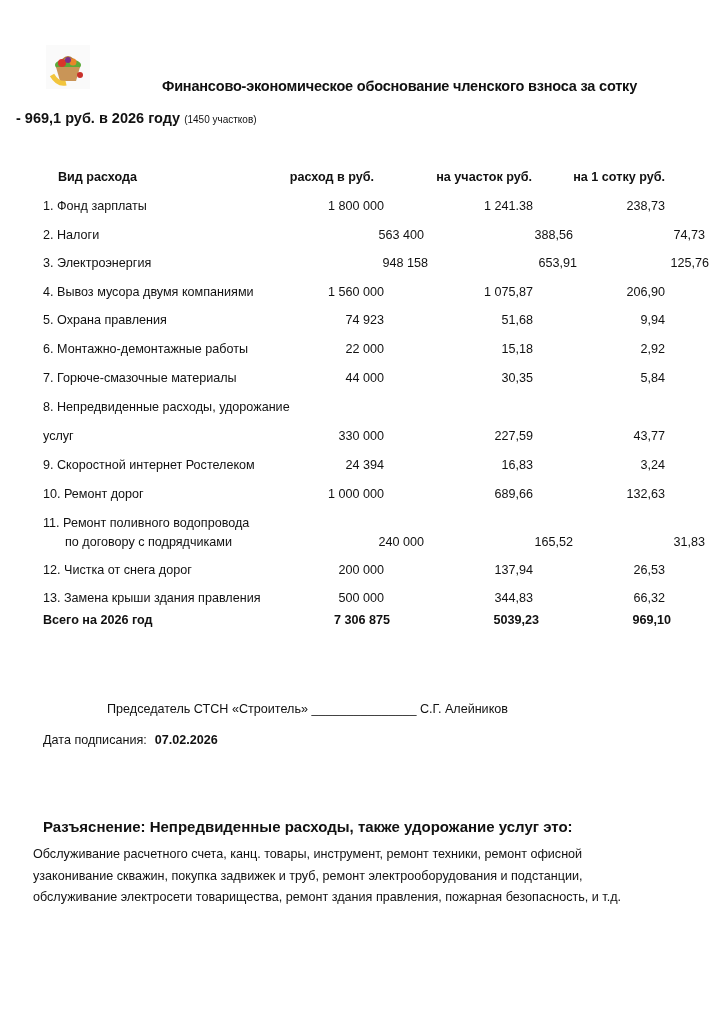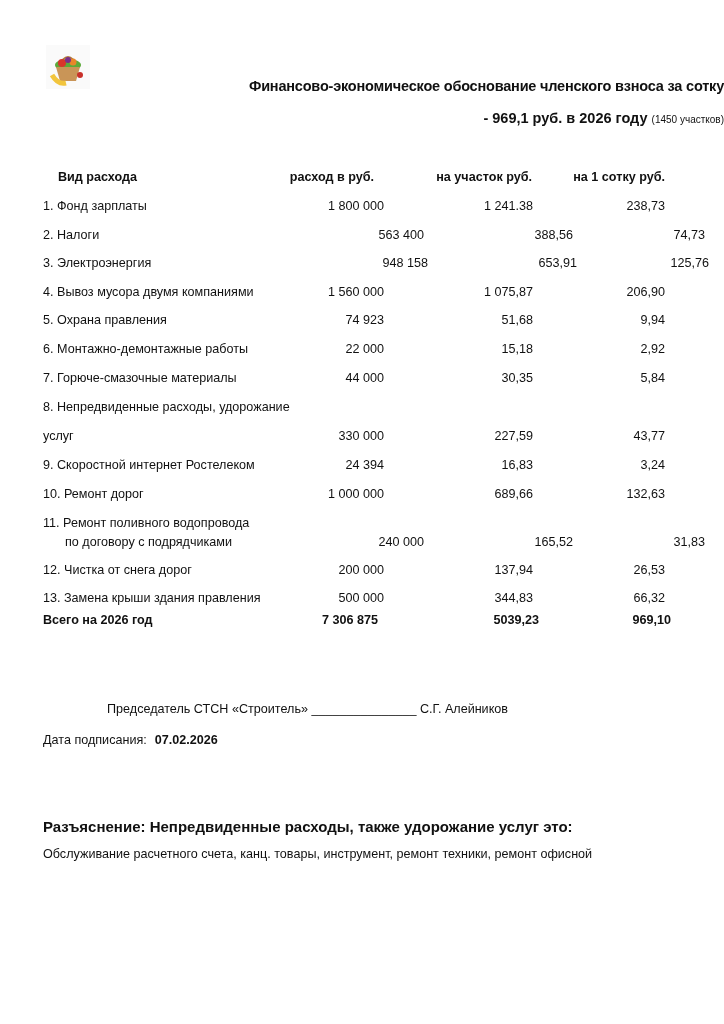--- a/index.html
+++ b/index.html
@@ -1,41 +1,41 @@
 <!DOCTYPE html>
 <html><head>
 <meta charset="utf-8">
 <style>
   html, body { margin:0; padding:0; background:#fff; }
   body { width:724px; height:1024px; position:relative; overflow:hidden;
          font-family:"Liberation Sans", sans-serif; color:#111; font-size:13px; }
   .logo { position:absolute; left:46px; top:45px; width:44px; height:44px; }
-  .title1 { position:absolute; left:0; right:0; top:78px; text-align:right; padding-left:75px;
+  .title1 { position:absolute; left:0; right:0; top:78px; text-align:center; padding-left:75px;
             font-weight:bold; font-size:14.5px; letter-spacing:-0.2px; }
-  .title2 { position:absolute; left:0; right:0; top:110px; text-align:right; padding-left:40px;
+  .title2 { position:absolute; left:0; right:0; top:110px; text-align:left; padding-left:16px;
             font-weight:bold; font-size:14.5px; }
   .title2 .small { font-weight:normal; font-size:10px; }
   .row { position:absolute; left:0; width:724px; height:18px; font-size:12.6px; }
   .row span { position:absolute; top:0; white-space:nowrap; }
   .c0 { left:43px; }
   .c1 { right:340px; text-align:right; }
   .c2 { right:191px; text-align:right; }
   .c3 { right:59px; text-align:right; }
   .hdr { font-weight:bold; }
   .hdr .c0 { left:58px; }
   .hdr .c1 { right:350px; }
   .hdr .c2 { right:192px; }
   .hdr .c3 { right:59px; }
   .bold { font-weight:bold; }
   .sign { position:absolute; left:107px; top:702px; font-size:12.6px; }
   .date { position:absolute; left:43px; top:733px; font-size:12.6px; }
   .date b { margin-left:8px; }
   .expl-h { position:absolute; left:43px; top:818px; font-size:15px; font-weight:bold; }
   .expl-h .lbl { font-weight:bold; }
-  .expl { position:absolute; left:43px; top:844px; width:640px; font-size:12.6px; line-height:21.5px; }
+  .expl { position:absolute; left:33px; top:844px; width:640px; font-size:12.6px; line-height:21.5px; }
 </style>
 </head>
 <body>
 
 <div class="logo">
   <svg width="44" height="44" viewBox="0 0 44 44">
     <rect x="0" y="0" width="44" height="44" fill="#fafafa"></rect>
     <path d="M12 22 Q22 2 32 22" fill="none" stroke="#b07a3a" stroke-width="2"></path>
     <ellipse cx="22" cy="20" rx="13" ry="6" fill="#5caa3a"></ellipse>
     <circle cx="16" cy="18" r="4" fill="#d9352b"></circle>
@@ -148,28 +148,30 @@
     <div class="row" style="top: 591px;">
       <span class="c0">13. Замена крыши здания правления</span>
       <span class="c1">500 000</span>
       <span class="c2">344,83</span>
       <span class="c3">66,32</span>
     </div>
   </div>
 
 <div class="row bold" style="top:613px">
   <span class="c0">Всего на 2026 год</span>
-  <span class="c1" style="right:346px">7 306 875</span>
+  <span class="c1" style="right:334px">7 306 875</span>
   <span class="c2" style="right:185px">5039,23</span>
   <span class="c3" style="right:53px">969,10</span>
 </div>
 
 <div class="sign">Председатель СТСН «Строитель» _______________ С.Г. Алейников</div>
 <div class="date">
   <span>Дата подписания:</span><b>07.02.2026</b>
 </div>
 
 <div class="expl-h">
   <span class="lbl">Разъяснение</span><span>: Непредвиденные расходы, также удорожание услуг это:</span>
 </div>
 <div class="expl">
   <div>Обслуживание расчетного счета, канц. товары, инструмент, ремонт техники, ремонт офисной</div>
+  <div>узаконивание скважин, покупка задвижек и труб, ремонт электрооборудования и подстанции,</div>
+  <div>обслуживание электросети товарищества, ремонт здания правления, пожарная безопасность, и т.д.</div>
 </div>
 
 </body></html>

